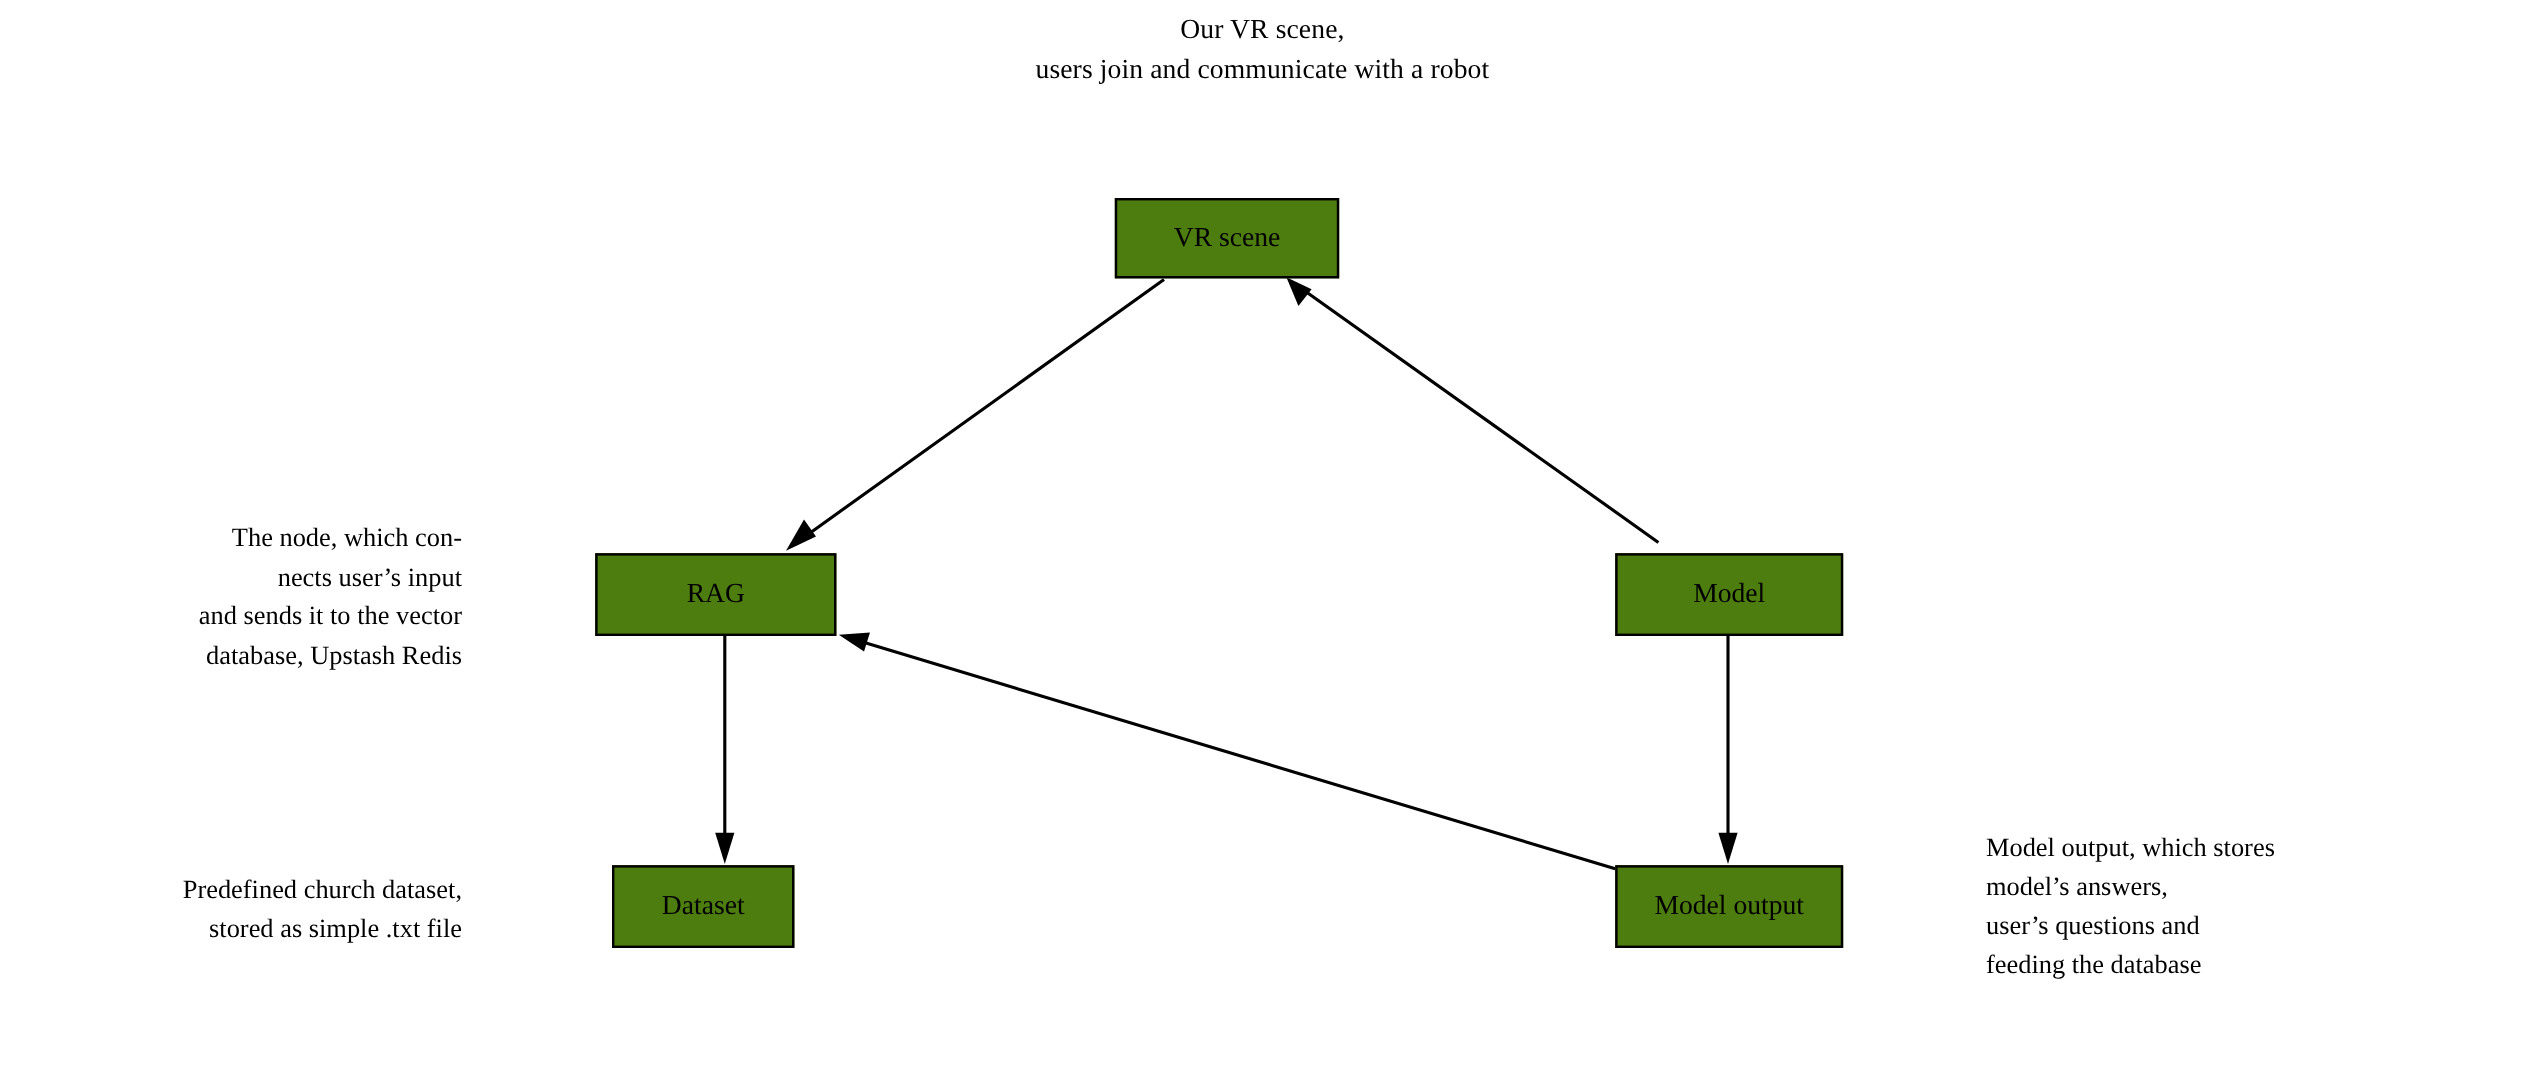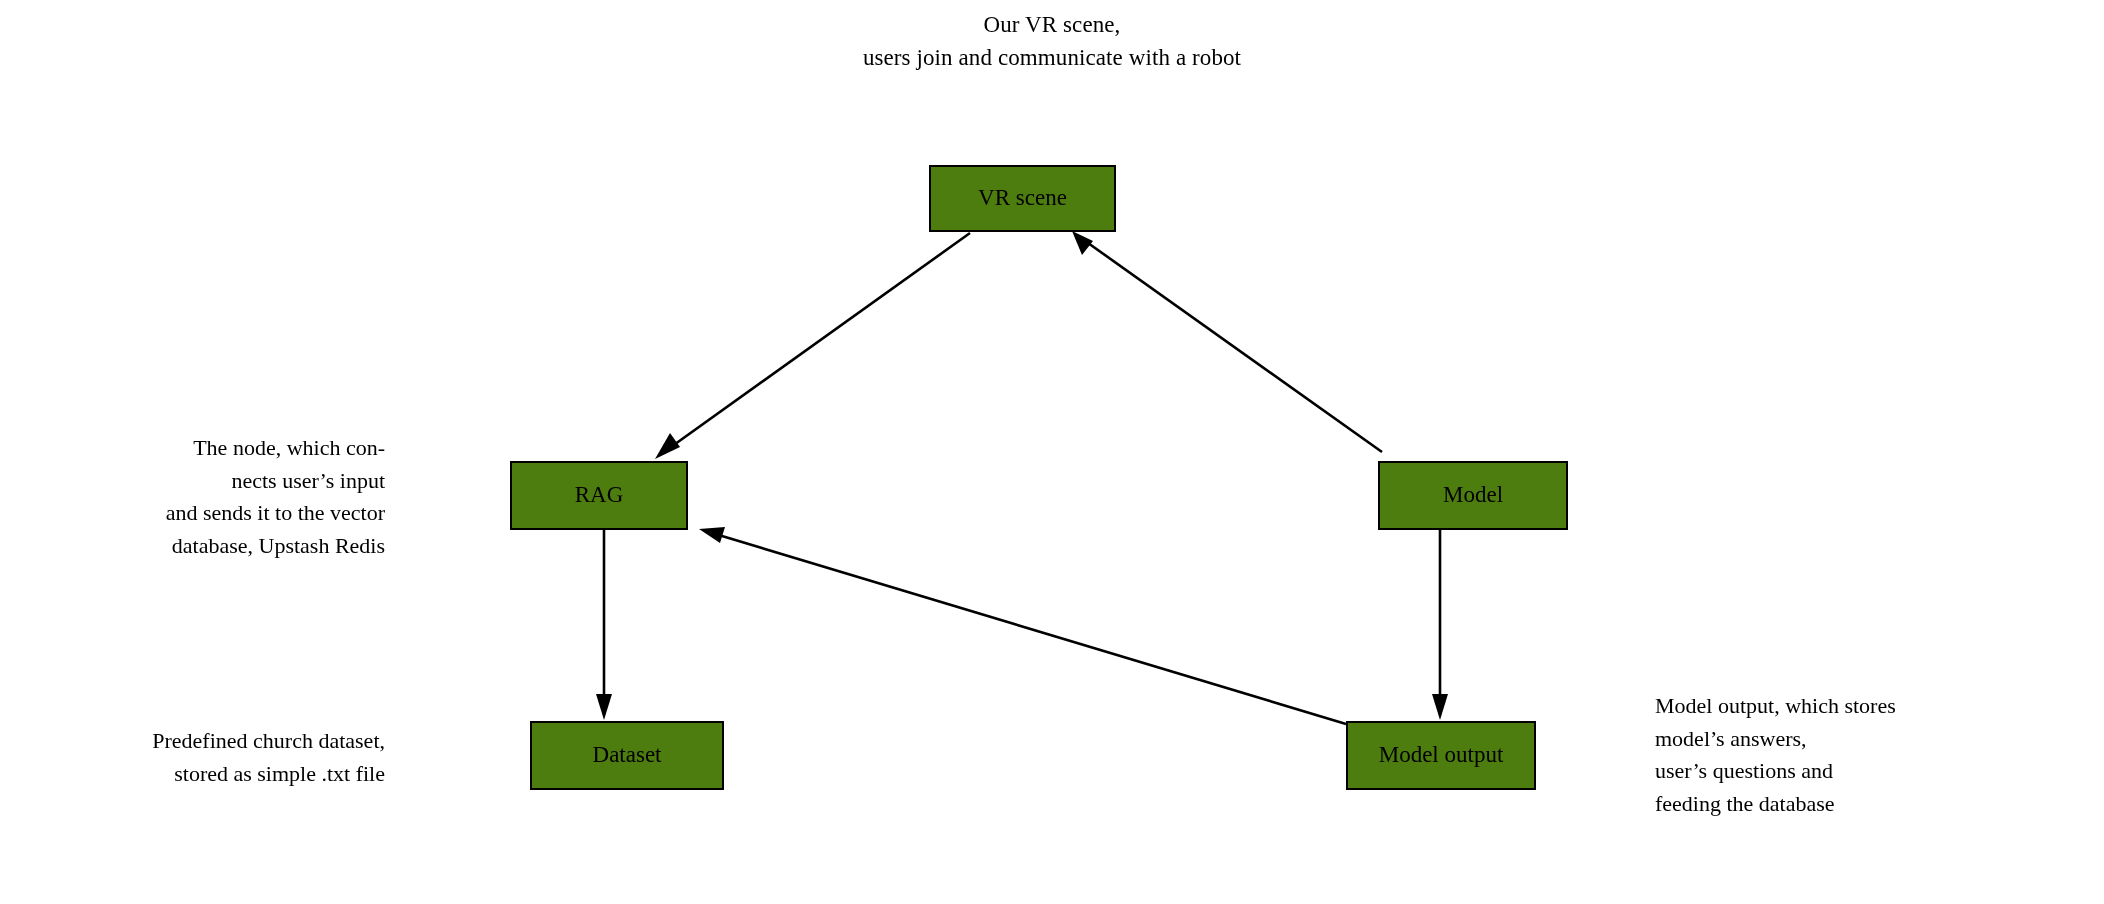--- a/index.html
+++ b/index.html
@@ -42,23 +42,23 @@
     display: flex;
     align-items: center;
     justify-content: center;
     font-size: 23px;
     line-height: 1;
     z-index: 3;
   }
   .node span { white-space: pre; display: block; padding-bottom: 2px; }
 
   #node-vr-scene     { left: 929px;  top: 165px; width: 187px; height: 67px; }
-  #node-rag          { left: 510px;  top: 461px; width: 178px; height: 69px; }
-  #node-model        { left: 1378px; top: 461px; width: 190px; height: 69px; }
-  #node-dataset      { left: 510px;  top: 721px; width: 194px; height: 69px; margin-left: 20px; }
+  #node-rag          { left: 496px;  top: 461px; width: 201px; height: 69px; }
+  #node-model        { left: 1346px; top: 461px; width: 190px; height: 69px; }
+  #node-dataset      { left: 510px;  top: 721px; width: 152px; height: 69px; }
   #node-model-output { left: 1346px; top: 721px; width: 190px; height: 69px; justify-content: center; }
 
   
   .annotation {
     position: absolute;
     font-size: 22px;
     line-height: 32.5px;
     z-index: 2;
   }
   .annotation .aline { display: block; white-space: pre; }

